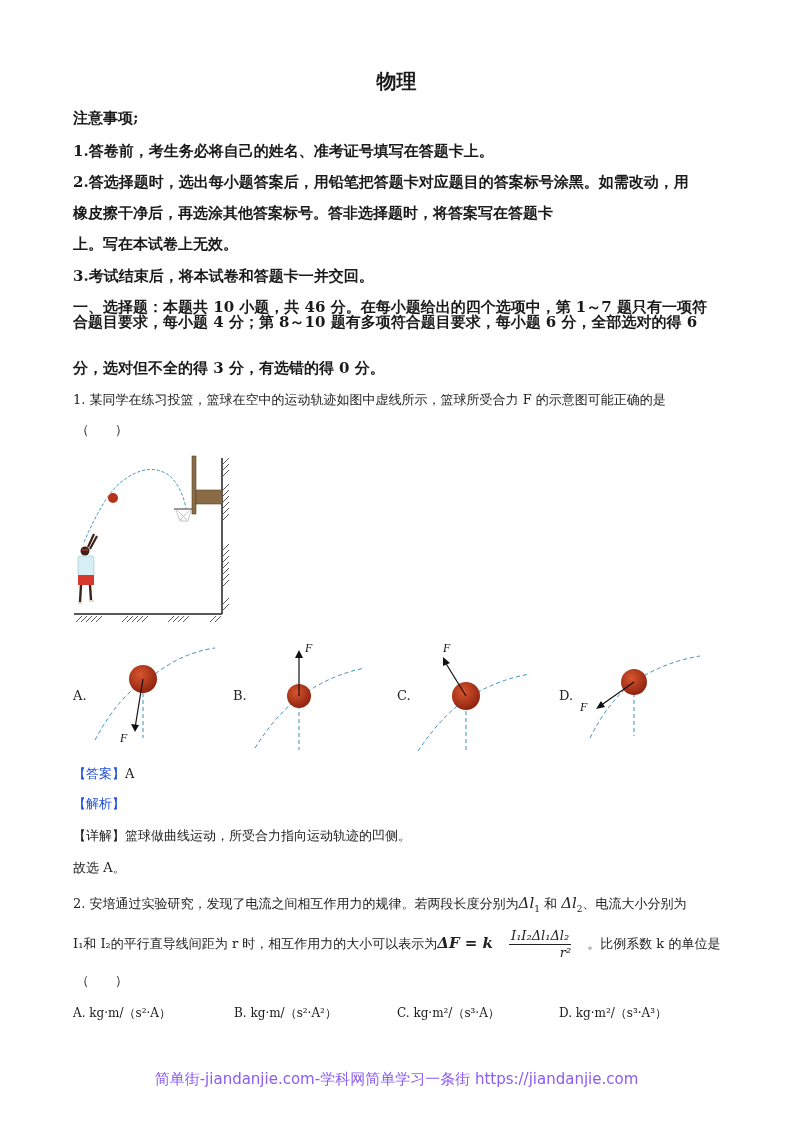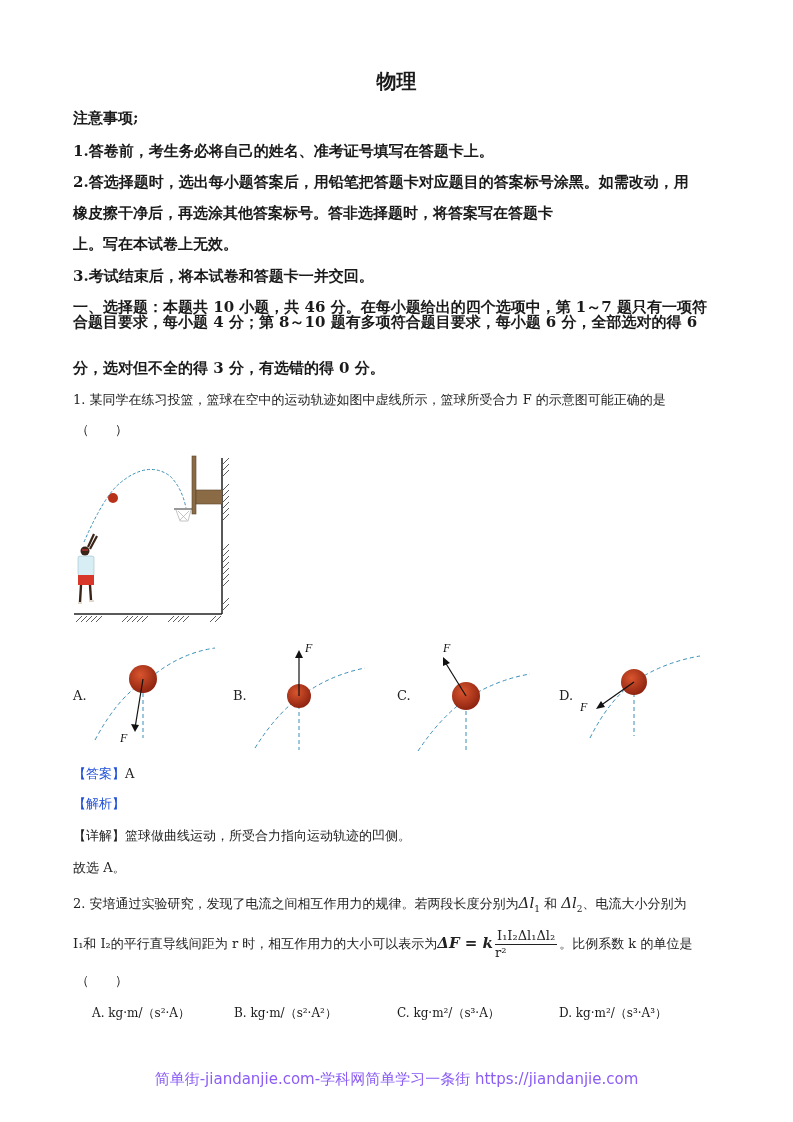--- a/index.html
+++ b/index.html
@@ -8,21 +8,21 @@
   .abs { position: absolute; }
   .title { left: 0; width: 793px; top: 68px; text-align: center; font-size: 20px; font-weight: bold; }
   .bold-line { left: 73px; font-size: 15px; font-weight: bold; line-height: 20px; white-space: nowrap; }
   .q-line { left: 73px; font-size: 13px; line-height: 18px; white-space: nowrap; color: #222; }
   .accent { color: #1d4ed8; }
   .opt-label { font-size: 13px; color: #222; }
   .fig { left: 70px; top: 450px; }
   .choice-fig { top: 638px; }
   .footer { left: 0; width: 793px; top: 1070px; text-align: center; font-family: "DejaVu Sans", sans-serif;
             font-size: 15px; color: #8b5cf6; }
-  .frac { display: inline-block; vertical-align: middle; text-align: left; margin: 0 2px; }
+  .frac { display: inline-block; vertical-align: middle; text-align: right; font-style: italic; margin: 0 16px; }
   .frac .num { display: block; border-bottom: 1px solid #222; padding: 0 2px; font-size: 13px; line-height: 16px; }
   .frac .den { display: block; font-size: 13px; line-height: 16px; }
   .mi { font-style: italic; }
   .opt-row span { position: absolute; font-size: 12px; white-space: nowrap; }
 </style>
 </head>
 <body>
 
 <div class="abs title">物理</div>
 
@@ -163,19 +163,19 @@
 
 <div class="abs q-line" style="top:894px;">
   <span>2. 安培通过实验研究，发现了电流之间相互作用力的规律。若两段长度分别为</span><span class="mi" style="font-size:15px;">Δl</span><sub style="font-size:9px;">1</sub><span> 和 </span><span class="mi" style="font-size:15px;">Δl</span><sub style="font-size:9px;">2</sub><span>、电流大小分别为</span>
 </div>
 <div class="abs q-line" style="top:926px; line-height:34px;">
   <span>I₁和 I₂的平行直导线间距为 r 时，相互作用力的大小可以表示为</span><span class="mi" style="font-size:15px;font-weight:bold;">ΔF = k</span><span class="frac"><span class="num">I₁I₂Δl₁Δl₂</span><span class="den">r²</span></span><span>。比例系数 k 的单位是</span>
 </div>
 <div class="abs q-line" style="top:972px; left:76px;">（　　）</div>
 
 <div class="abs opt-row" style="top:1005px; left:0; width:793px; height:20px;">
-  <span style="left:73px;margin-left:19px;">A. kg·m/（s²·A）</span>
+  <span style="left:73px;">A. kg·m/（s²·A）</span>
   <span style="left:234px;">B. kg·m/（s²·A²）</span>
   <span style="left:397px;">C. kg·m²/（s³·A）</span>
   <span style="left:559px;">D. kg·m²/（s³·A³）</span>
 </div>
 
 <div class="abs footer">简单街-jiandanjie.com-学科网简单学习一条街 https://jiandanjie.com</div>
 
 </body></html>

